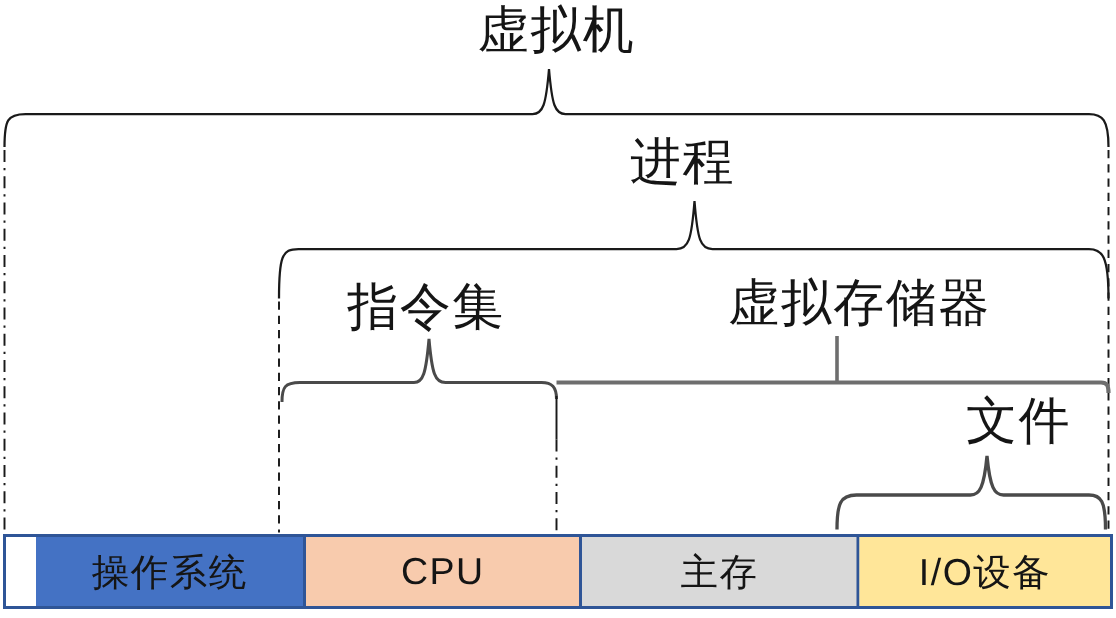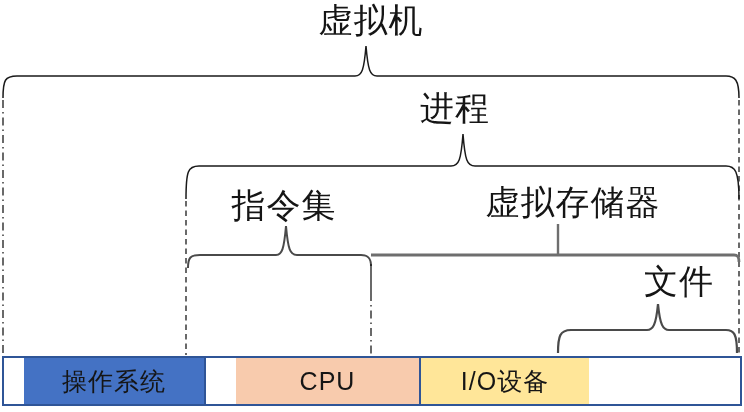--- a/index.html
+++ b/index.html
@@ -21,21 +21,21 @@
     padding-left:20px;
   }
   .hw-box {
     display:flex; align-items:center; justify-content:center;
     font-size:25px; color:#151515; letter-spacing:1px;
     border-right:2px solid #2F5597; box-sizing:border-box;
     height:100%;
   }
   .hw-box:last-child { border-right:none; }
   .hw-os   { width:182px; }
-  .hw-cpu  { width:185px;margin-left:30px; }
+  .hw-cpu  { width:185px; }
   .hw-mem  { width:187px; }
   .hw-io   { width:168px; }
 </style>
 </head>
 <body>
 
 <div class="canvas">
 
   <svg class="braces" viewBox="0 0 744 412" xmlns="http://www.w3.org/2000/svg">
 
@@ -66,18 +66,21 @@
   <div class="dlabel" style="left:557px; top:188px;margin-left:16px;">虚拟存储器</div>
   <div class="dlabel" style="left:660px; top:267px;margin-left:19px;">文件</div>
 
   <div class="hw-row">
     <div class="hw-box hw-os" style="background-color: rgb(68, 114, 196);">
       <span>操作系统</span>
     </div>
     <div class="hw-box hw-cpu" style="background-color: rgb(248, 203, 173);">
       <span>CPU</span>
     </div>
+    <div class="hw-box hw-mem" style="background-color: rgb(217, 217, 217);">
+      <span>主存</span>
+    </div>
     <div class="hw-box hw-io" style="background-color: rgb(255, 230, 153);">
       <span>I/O设备</span>
     </div>
   </div>
 
 </div>
 
 </body></html>

